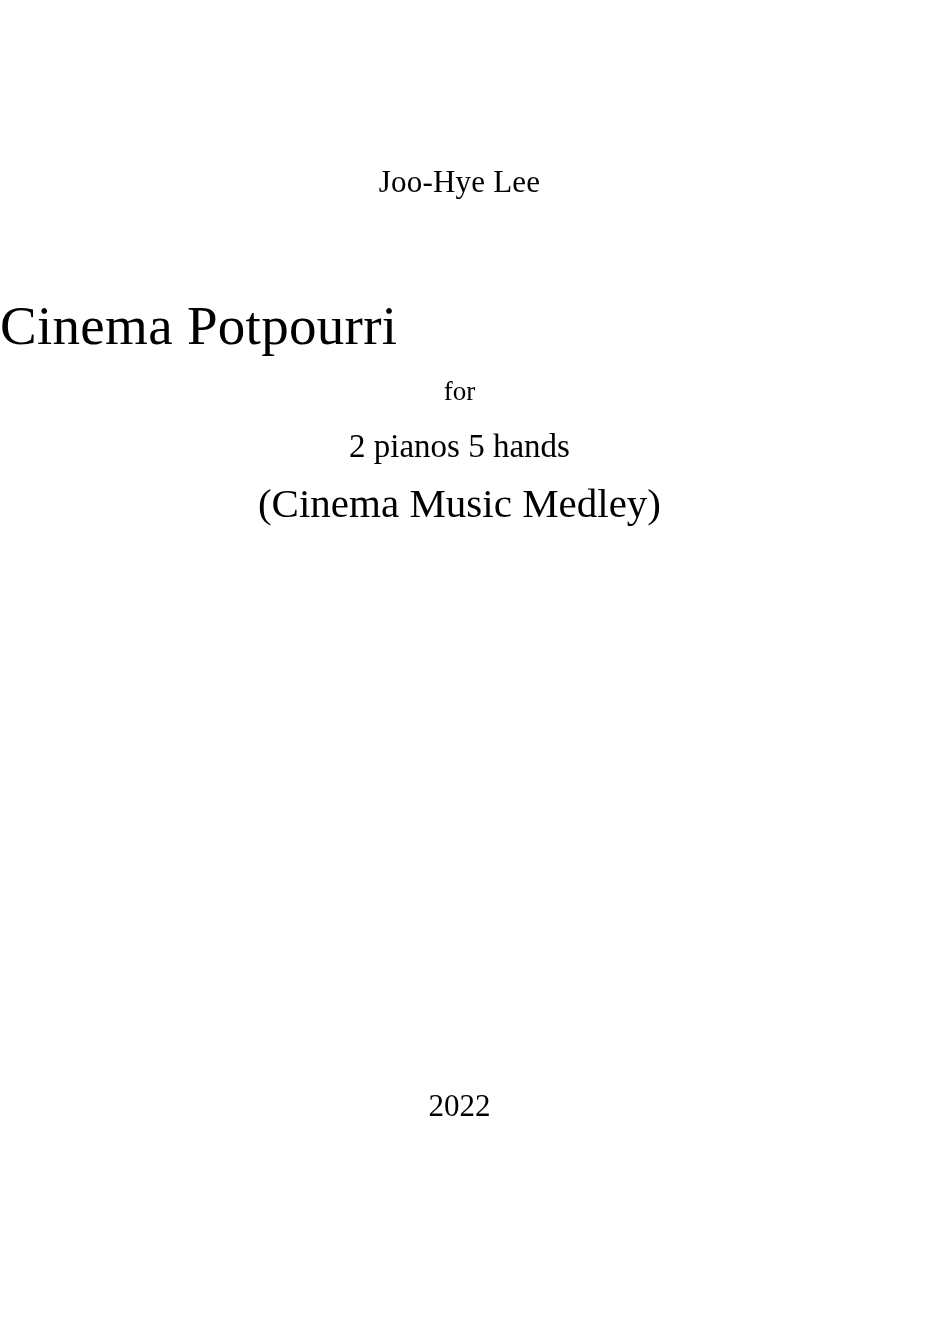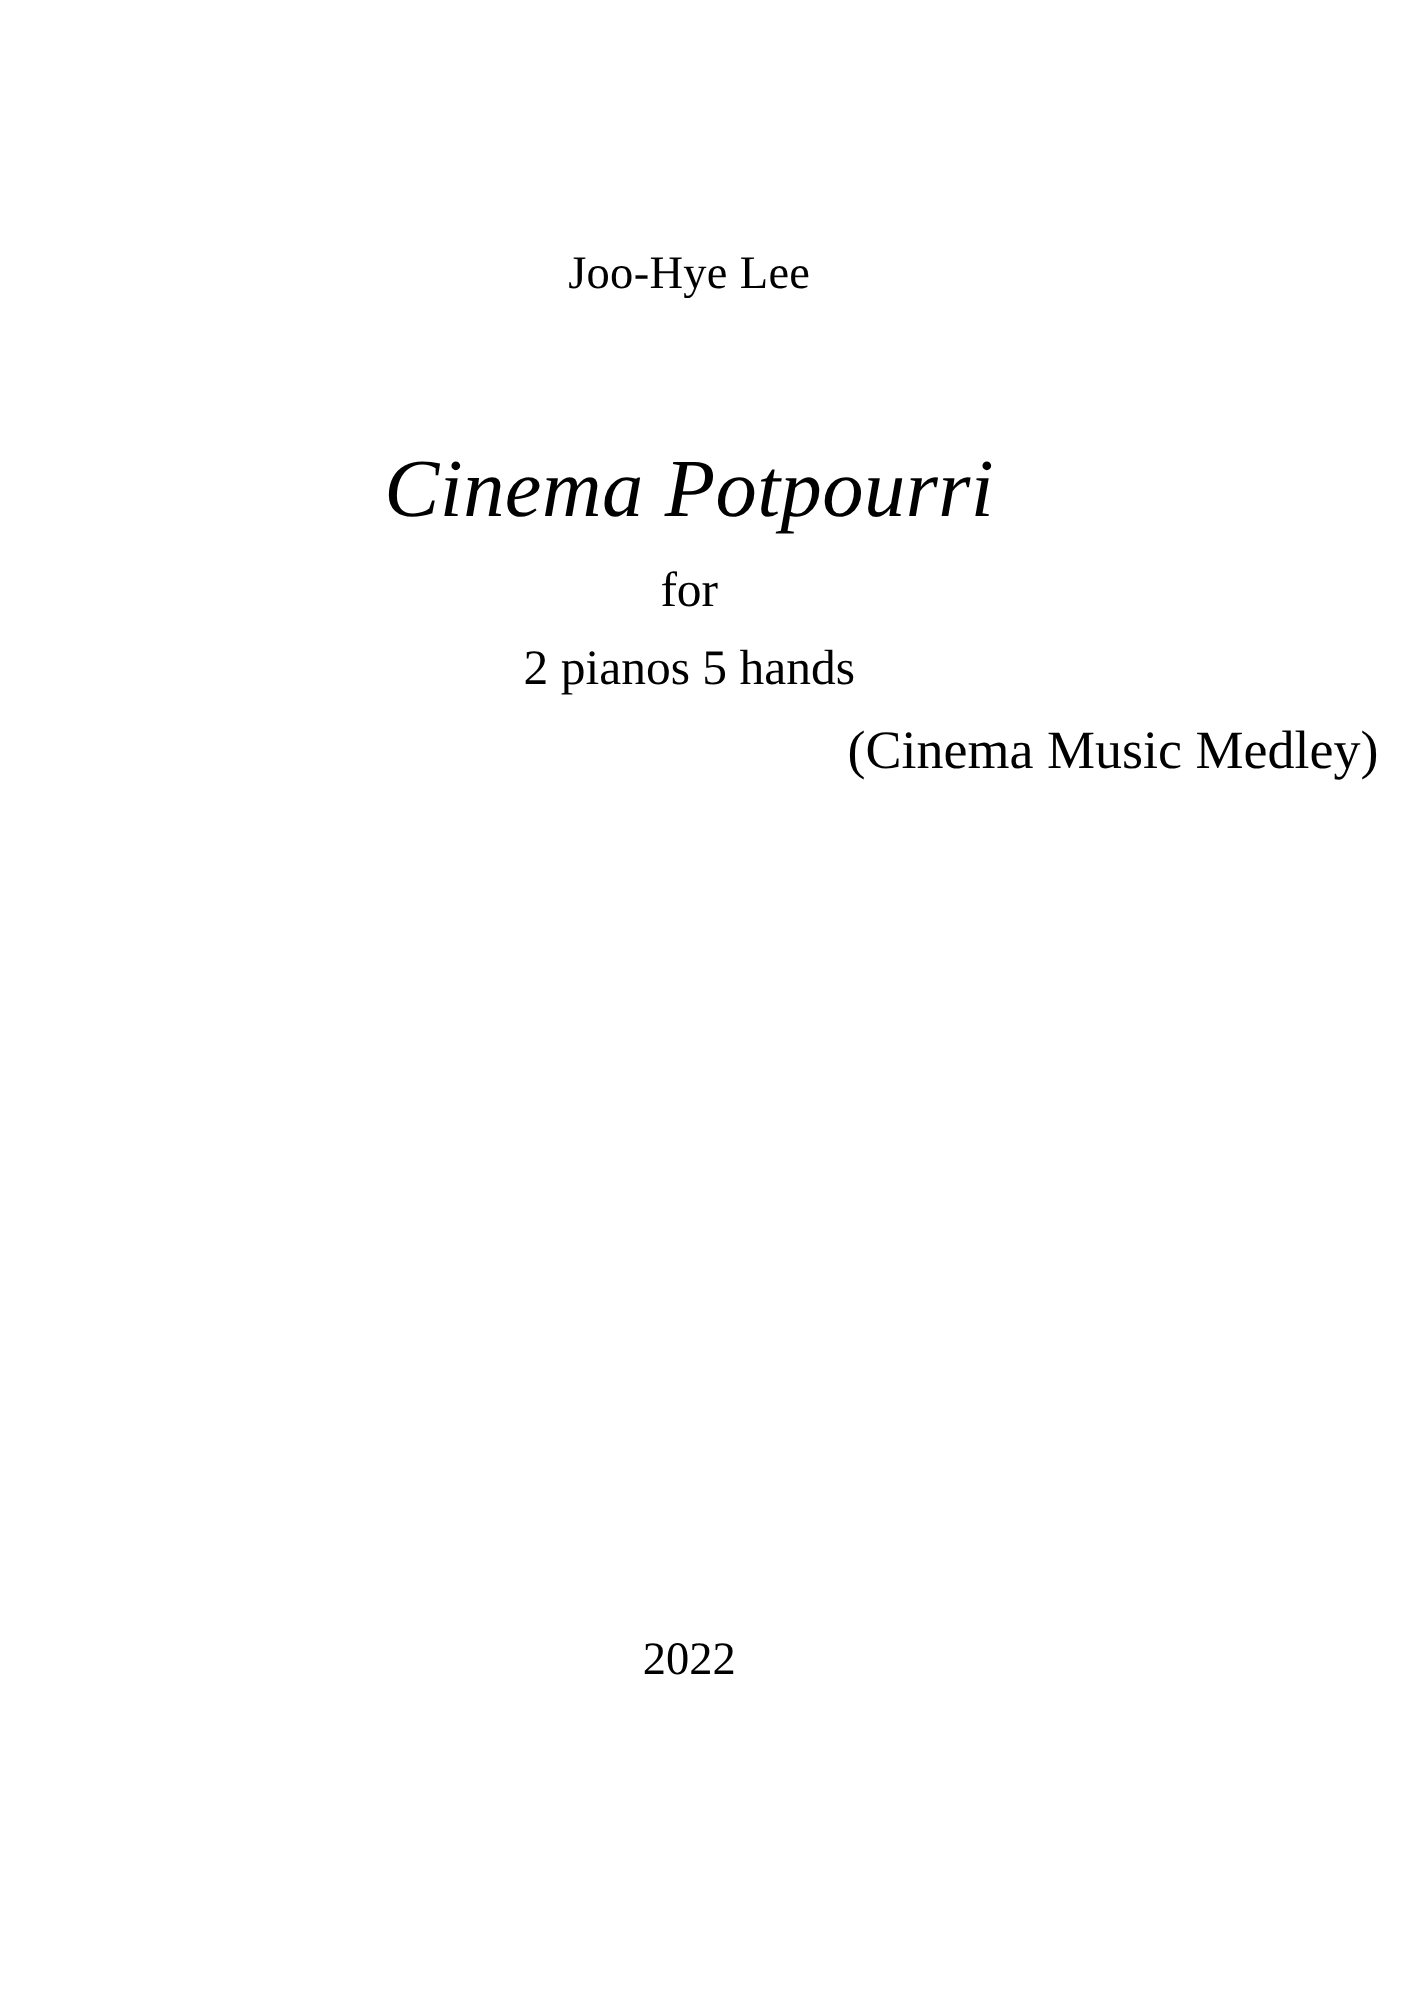--- a/index.html
+++ b/index.html
@@ -37,51 +37,50 @@
     text-align: center;
     font-size: 31px;
     line-height: 1.2;
     letter-spacing: 0.2px;
   }
   .work-title {
     position: absolute;
     top: 296px;
     left: 0;
     right: 0;
-    text-align: center;
+    text-align: left;
     font-size: 55px;
     line-height: 1.1;
     letter-spacing: 0.3px;
-    font-style: italic;
   }
   .for-line {
     position: absolute;
     top: 375px;
     left: 0;
     right: 0;
     text-align: center;
-    font-size: 33px;
+    font-size: 27px;
     line-height: 1.2;
   }
   .instrumentation {
     position: absolute;
     top: 427px;
     left: 0;
     right: 0;
     text-align: center;
     font-size: 33px;
     line-height: 1.2;
   }
   .subtitle {
     position: absolute;
     top: 479px;
     left: 0;
     right: 0;
-    text-align: right;
-    font-size: 36px;
+    text-align: center;
+    font-size: 41px;
     line-height: 1.2;
   }
   .year {
     position: absolute;
     top: 1087px;
     left: 0;
     right: 0;
     text-align: center;
     font-size: 31px;
     line-height: 1.2;

